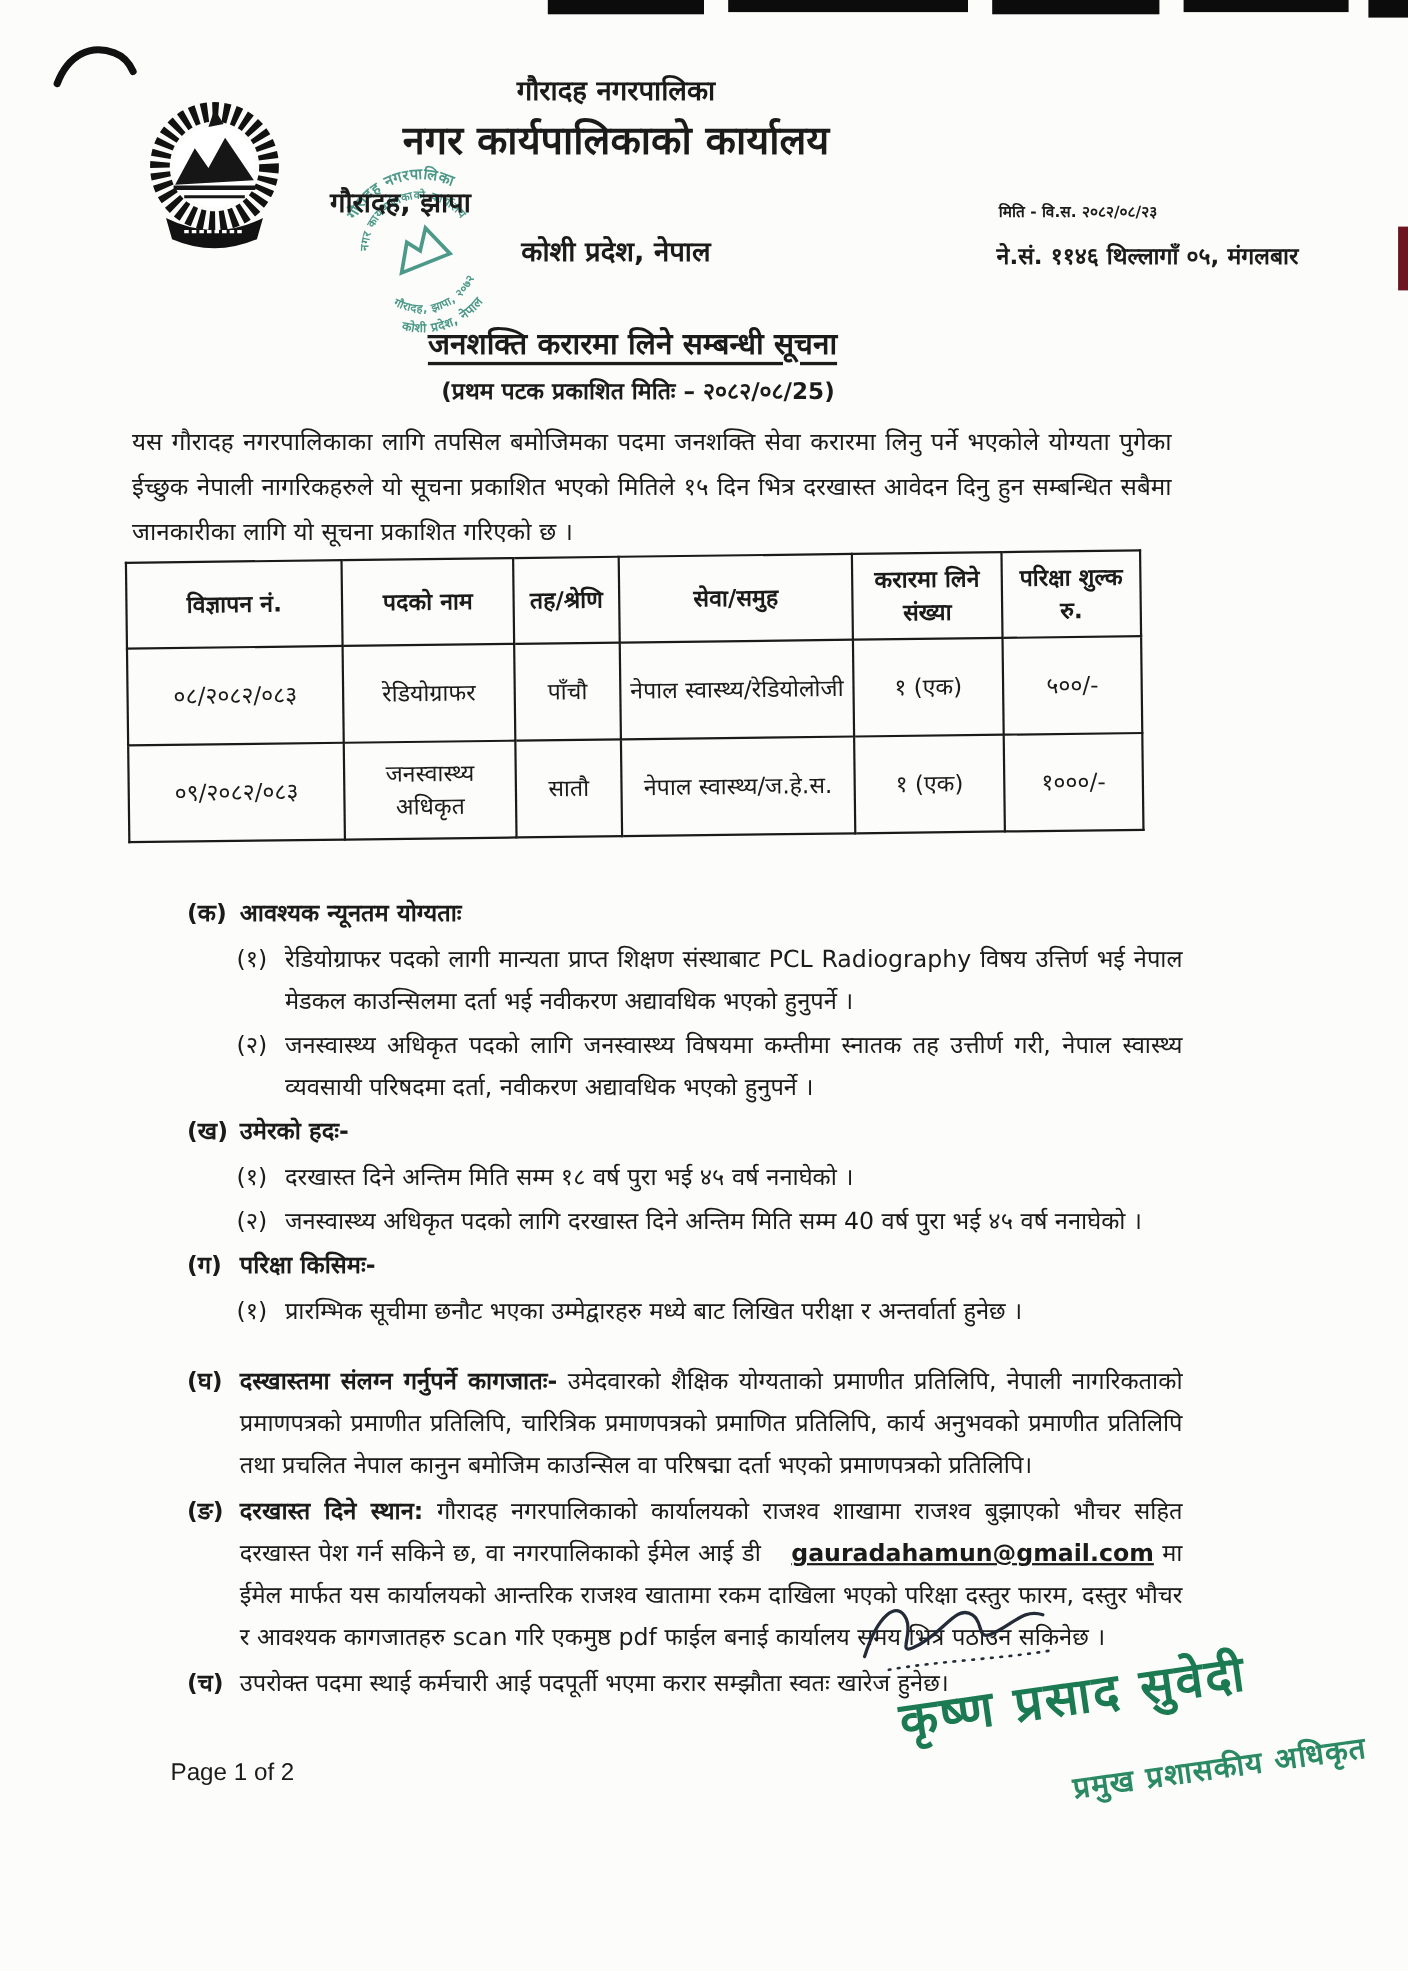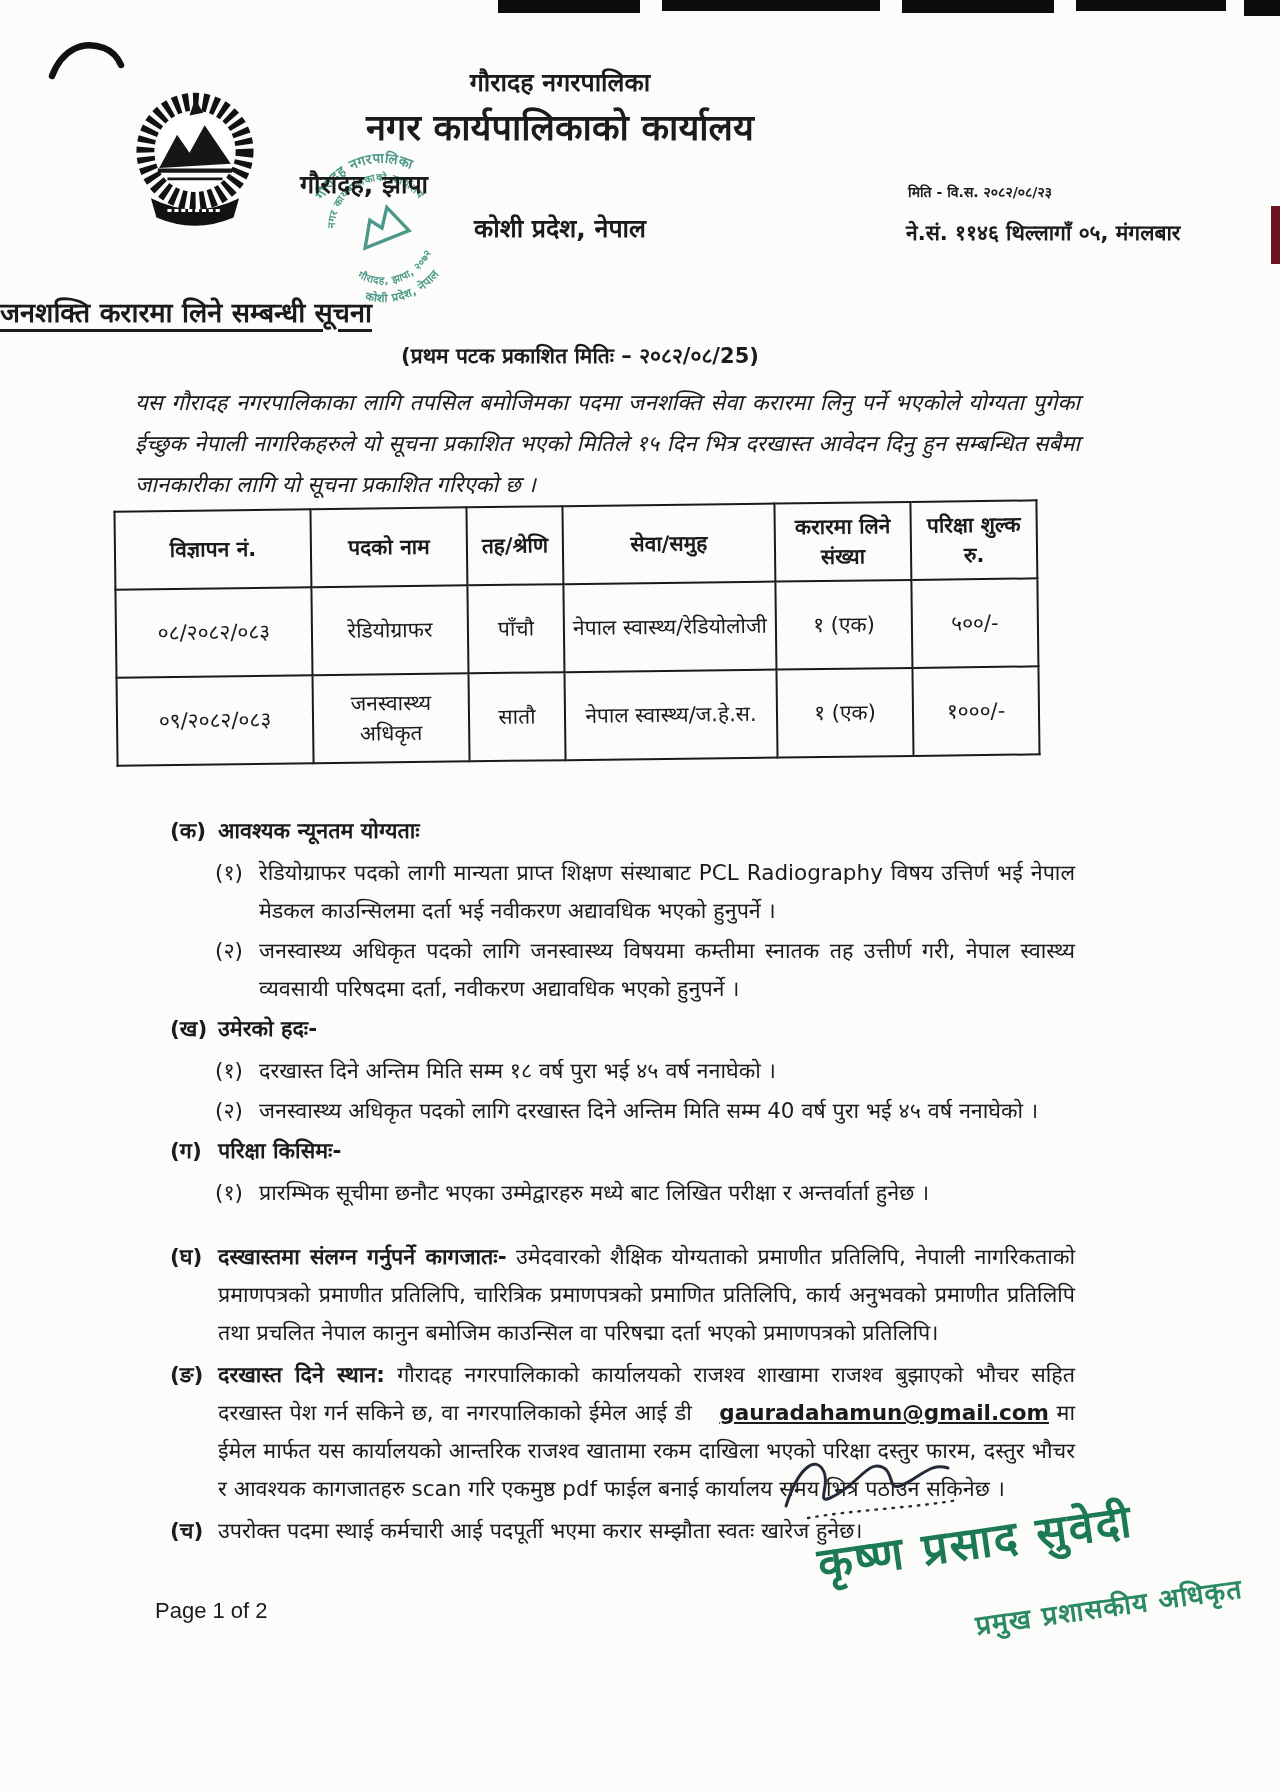--- a/index.html
+++ b/index.html
@@ -13,25 +13,25 @@
   .bar{position:absolute;top:0;background:#0c0c0c;}
   .red-edge{position:absolute;right:0;top:206px;width:9px;height:58px;background:#6e1420;}
   
   .h-muni{top:64px;left:300px;width:520px;text-align:center;font-size:25px;font-weight:bold;}
   .h-office{top:102px;left:240px;width:640px;text-align:center;font-size:36px;font-weight:bold;}
   .h-addr1{top:166px;left:300px;width:520px;text-align:left;font-size:25px;font-weight:600;}
   .h-addr2{top:210px;left:300px;width:520px;text-align:center;font-size:25px;font-weight:600;}
   .h-datebs{top:182px;left:908px;font-size:14px;font-weight:600;}
   .h-datens{top:218px;left:858px;font-size:21px;font-weight:600;margin-left:48px;}
   
-  .title{top:293px;left:0;width:1150px;text-align:left;font-size:27px;font-weight:bold;
+  .title{top:293px;left:0;width:1150px;text-align:center;font-size:27px;font-weight:bold;
          text-decoration:underline;text-decoration-thickness:2.5px;text-underline-offset:7px;}
   .subtitle{top:341px;left:0;width:1160px;text-align:center;font-size:21px;font-weight:600;}
   
-  .intro{top:382px;left:135px;width:945px;font-size:22px;line-height:41px;text-align:justify;font-style:italic;}
+  .intro{top:382px;left:120px;width:945px;font-size:22px;line-height:41px;text-align:justify;}
   
   table.jobs{position:absolute;top:505px;left:115px;border-collapse:collapse;
     transform:rotate(-0.7deg);font-size:21px;}
   table.jobs th,table.jobs td{border:2px solid #1a1a1a;text-align:center;vertical-align:middle;
     padding:6px 6px;line-height:30px;}
   table.jobs th{font-weight:bold;height:64px;}
   table.jobs td{height:74px;}
   .c0{width:182px;} .c1{width:142px;} .c2{width:82px;} .c3{width:198px;} .c4{width:122px;} .c5{width:112px;}
   
   .sections{position:absolute;top:812px;left:170px;width:905px;font-size:21.5px;line-height:38px;}

